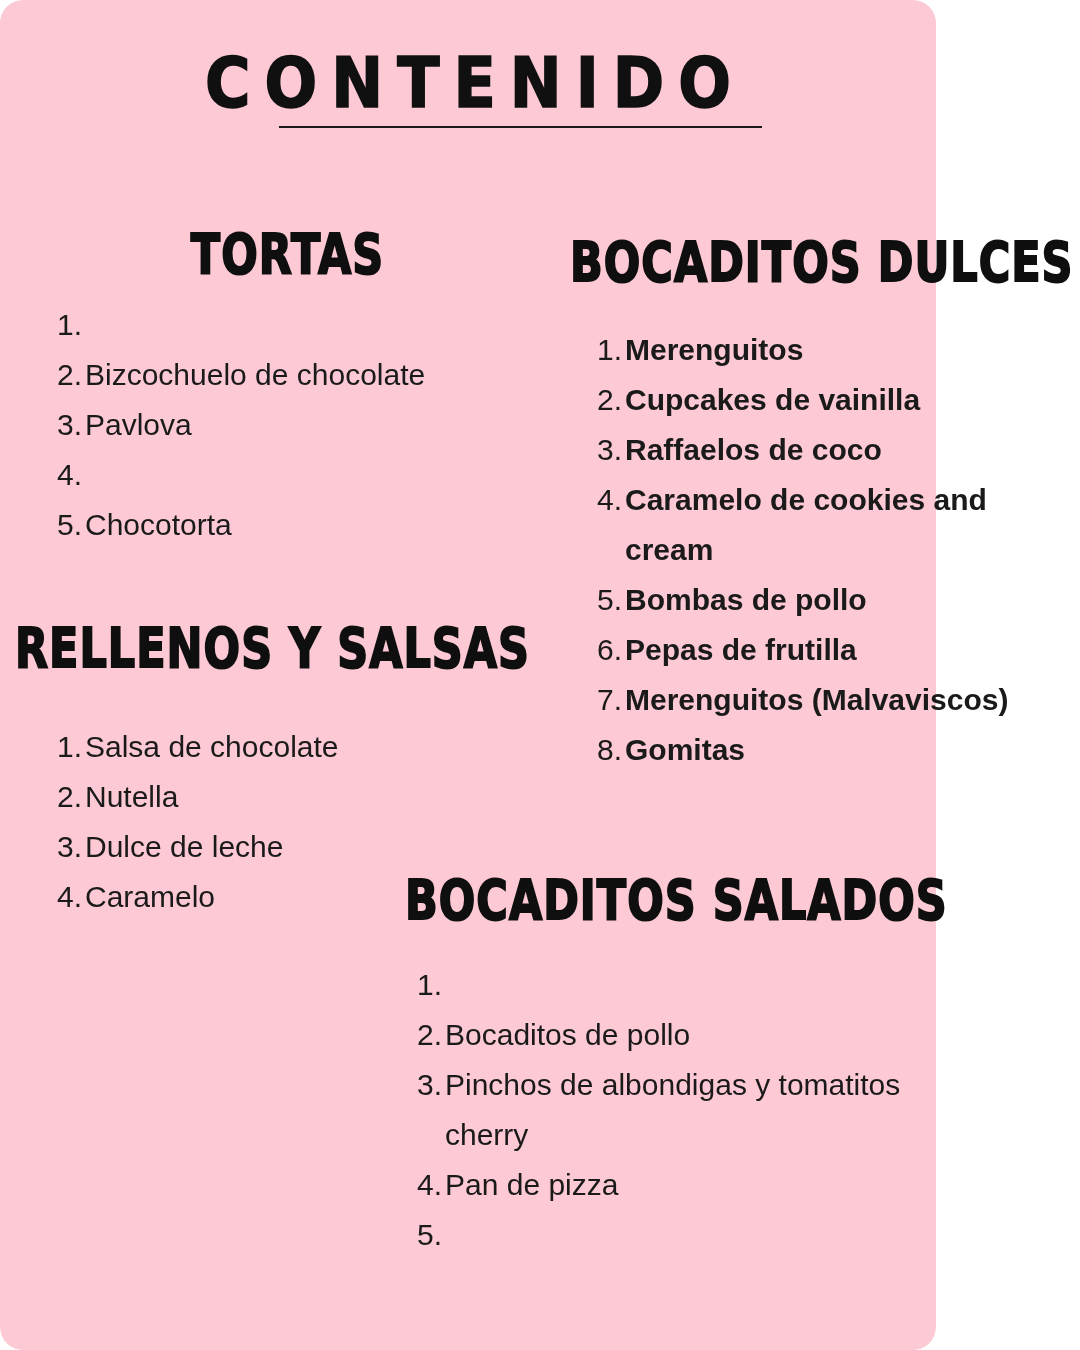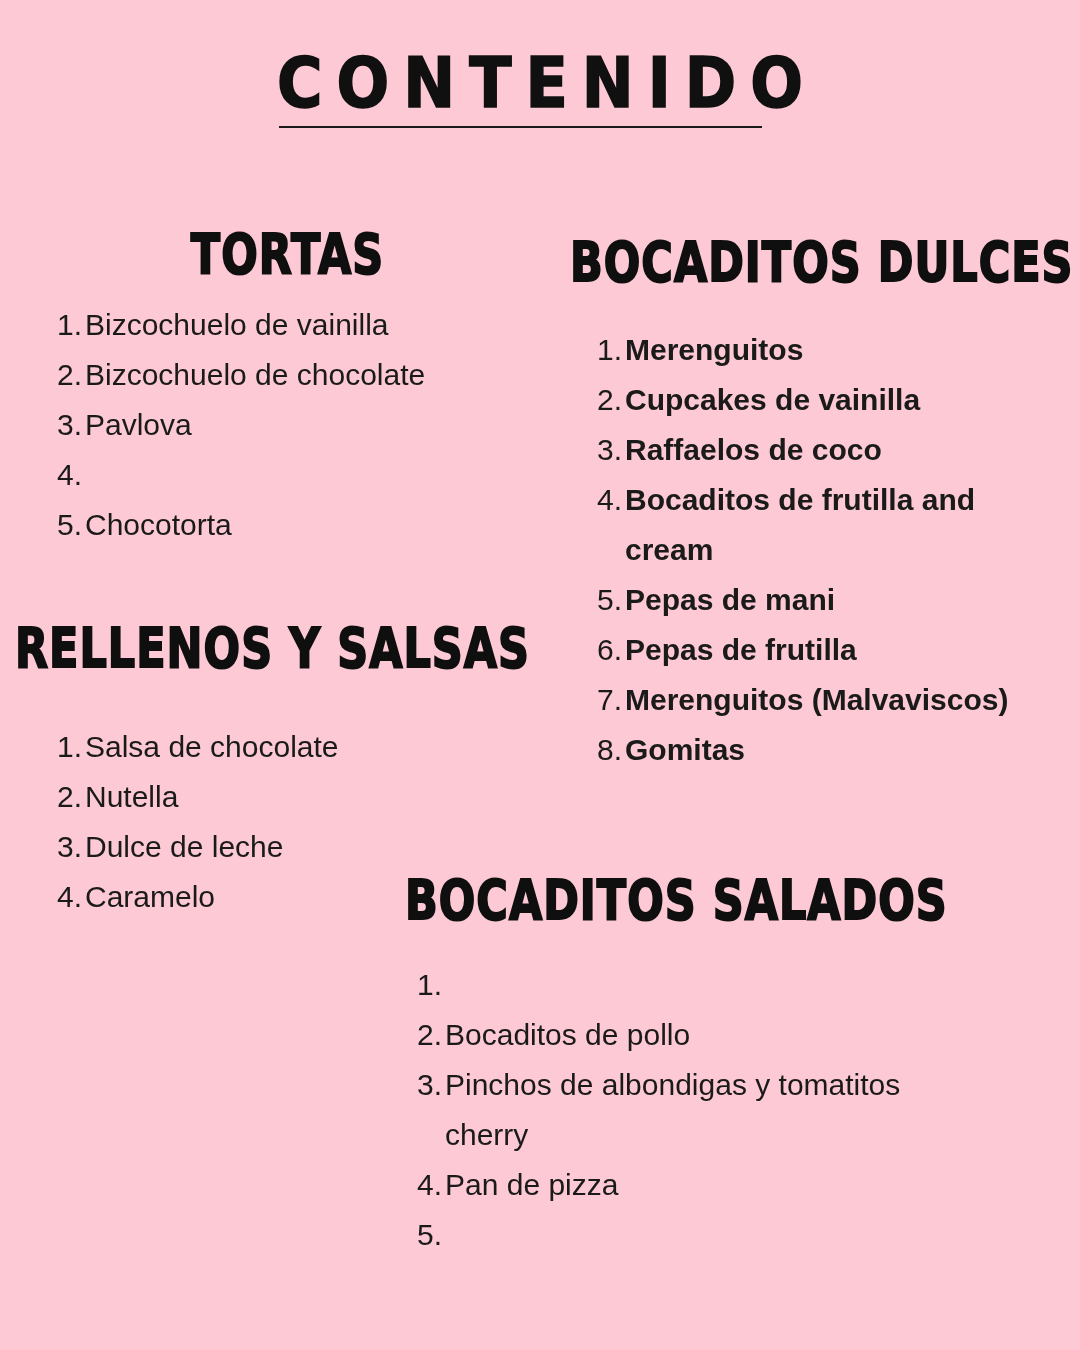--- a/index.html
+++ b/index.html
@@ -4,24 +4,25 @@
 <style>
   html, body { margin: 0; padding: 0; }
   body {
     width: 1080px;
     height: 1350px;
     font-family: "Liberation Sans", sans-serif;
     overflow: hidden;
   }
   .page {
     position: relative;
-    width: 1080px;
+    width: 936px;
     height: 1350px;
     background: #fcc9d4;
     color: #141414;
+    border-radius: 23px;
   }
 
   
   .title {
     position: absolute;
     top: 42px;
     left: 0;
     right: 0;
     text-align: center;
     font-family: "DejaVu Sans", sans-serif;
@@ -92,21 +93,20 @@
 
 <div class="page" style="background: rgb(252, 201, 212); color: rgb(26, 26, 26);">
 
   <div class="title">CONTENIDO</div>
   <div class="title-underline"></div>
 
   <div class="heading" id="heading-tortas">TORTAS</div>
   <div class="list" id="list-tortas">
       <div class="item">
         <span class="num">1.</span>
-        <span class="txt">Bizcochuelo de vainilla</span>
       </div>
       <div class="item">
         <span class="num">2.</span>
         <span class="txt">Bizcochuelo de chocolate</span>
       </div>
       <div class="item">
         <span class="num">3.</span>
         <span class="txt">Pavlova</span>
       </div>
       <div class="item">
@@ -147,25 +147,25 @@
       <div class="item">
         <span class="num">2.</span>
         <span class="txt">Cupcakes de vainilla</span>
       </div>
       <div class="item">
         <span class="num">3.</span>
         <span class="txt">Raffaelos de coco</span>
       </div>
       <div class="item">
         <span class="num">4.</span>
-        <span class="txt">Bocaditos de frutilla and cream</span>
+        <span class="txt">Caramelo de cookies and cream</span>
       </div>
       <div class="item">
         <span class="num">5.</span>
-        <span class="txt">Pepas de mani</span>
+        <span class="txt">Bombas de pollo</span>
       </div>
       <div class="item">
         <span class="num">6.</span>
         <span class="txt">Pepas de frutilla</span>
       </div>
       <div class="item">
         <span class="num">7.</span>
         <span class="txt">Merenguitos (Malvaviscos)</span>
       </div>
       <div class="item">

